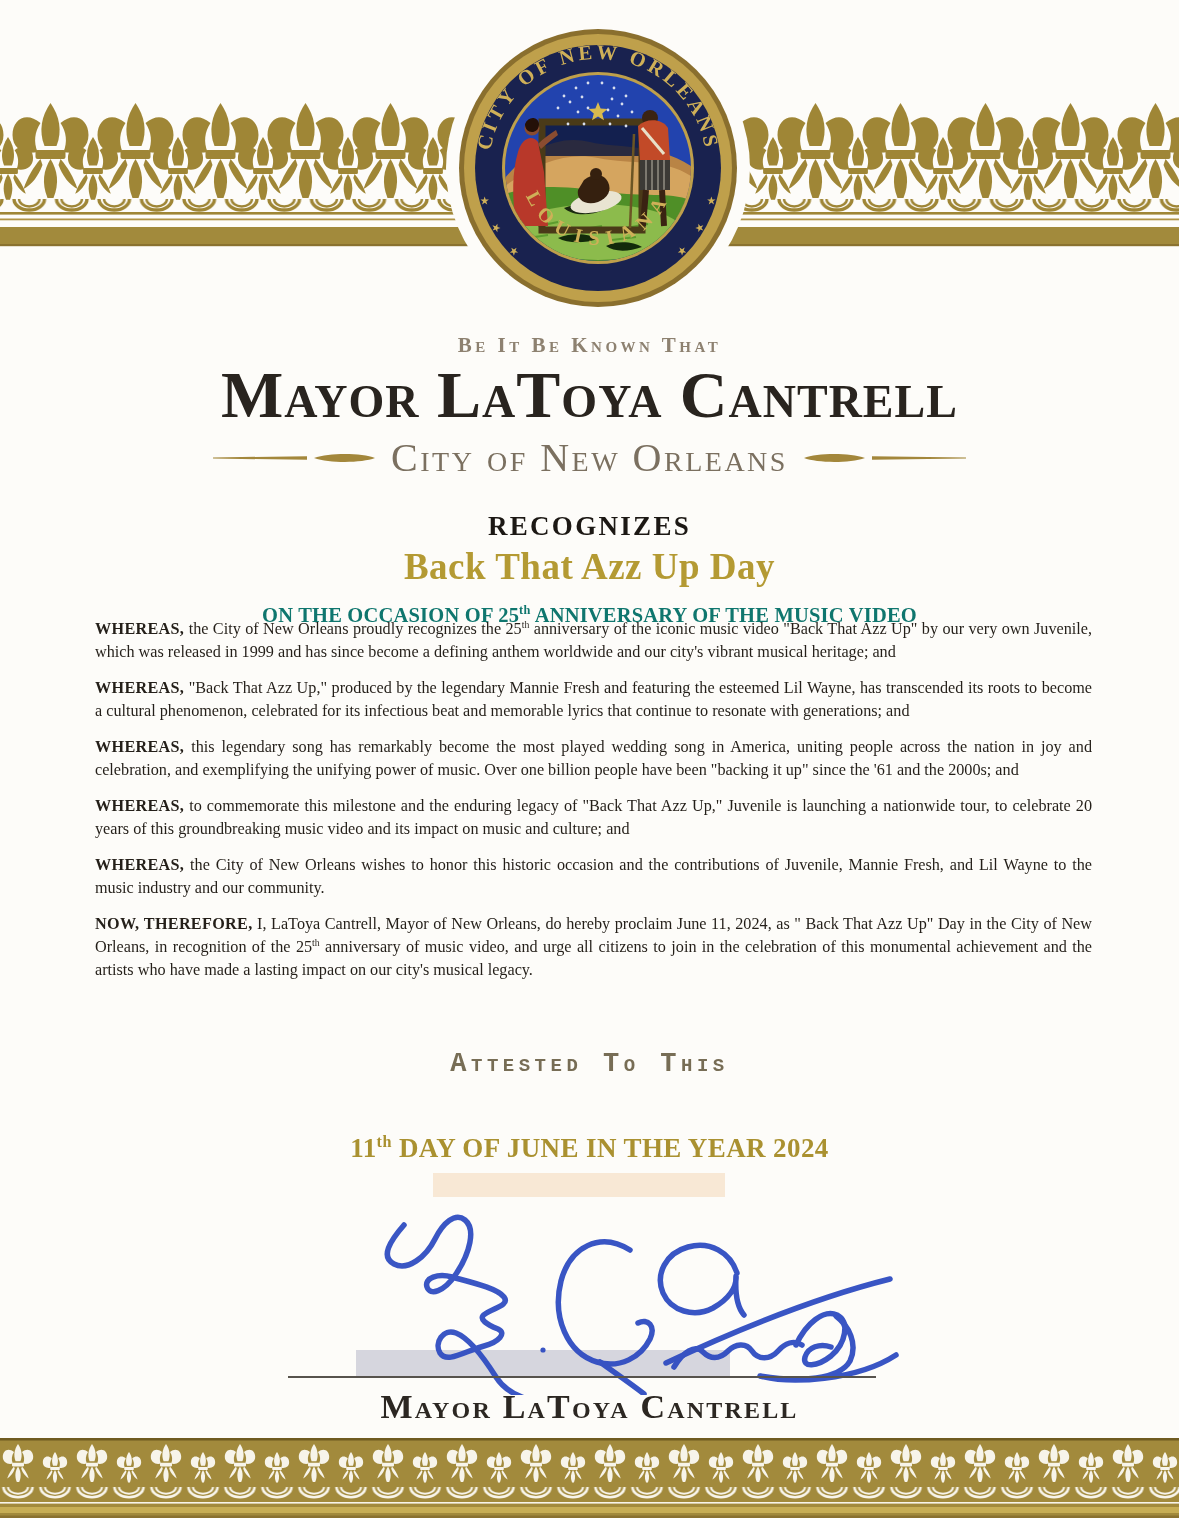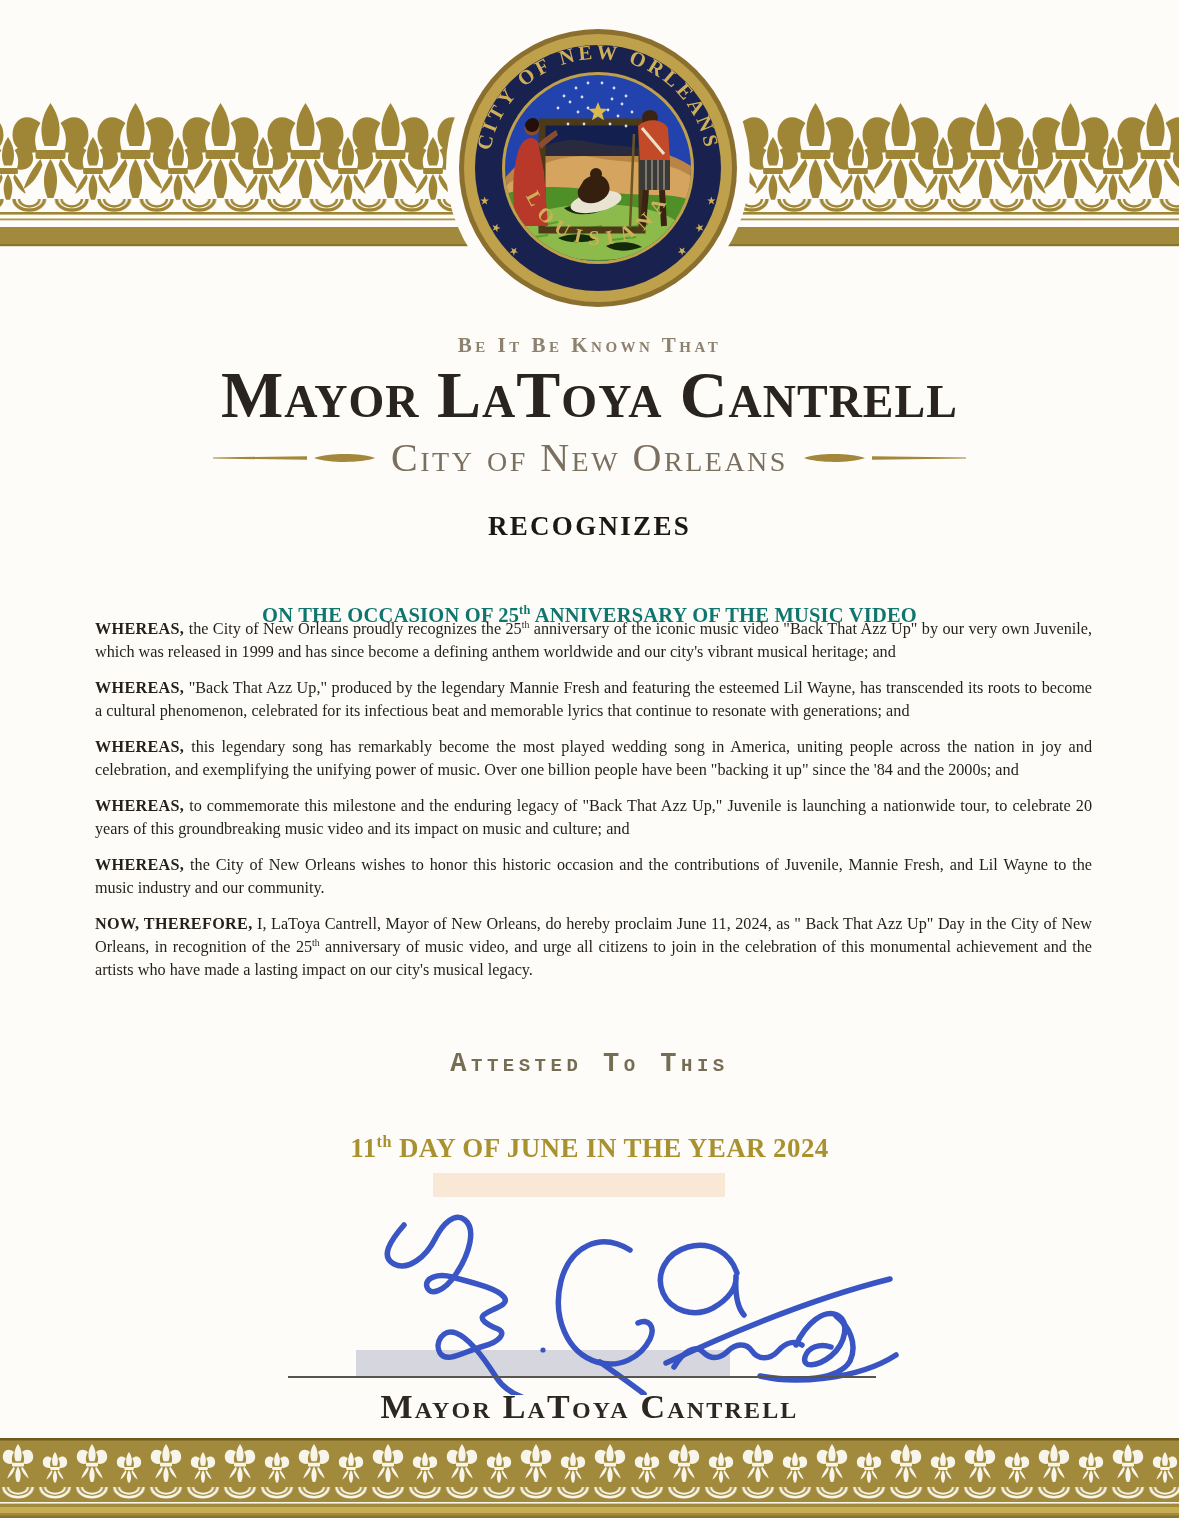--- a/index.html
+++ b/index.html
@@ -166,26 +166,27 @@
     <span class="subtitle">City of New Orleans</span>
     <svg class="orn flip" width="165" height="16" viewBox="0 0 165 16">
       <g fill="#a3873b">
         <path d="M1,7.4 L95,6.2 L95,9.8 L1,8.6 Z"></path>
         <path d="M102,8 C118,2.5 150,3 163,8 C150,13 118,13.5 102,8 Z"></path>
       </g>
     </svg>
   </div>
 
   <div class="centered recognizes">RECOGNIZES</div>
+  <div class="centered day-title">Back That Azz Up Day</div>
   <div class="centered occasion"><span>ON THE OCCASION OF 25</span><sup>th</sup><span> ANNIVERSARY OF THE MUSIC VIDEO</span></div>
 
   <div class="body-copy">
     <p class="body-text"><b>WHEREAS,</b><span> the City of New Orleans proudly recognizes the 25</span><sup>th</sup><span> anniversary of the iconic music video "Back That Azz Up" by our very own Juvenile, which was released in 1999 and has since become a defining anthem worldwide and our city's vibrant musical heritage; and</span></p>
     <p class="body-text"><b>WHEREAS,</b><span> "Back That Azz Up," produced by the legendary Mannie Fresh and featuring the esteemed Lil Wayne, has transcended its roots to become a cultural phenomenon, celebrated for its infectious beat and memorable lyrics that continue to resonate with generations; and</span></p>
-    <p class="body-text"><b>WHEREAS,</b><span> this legendary song has remarkably become the most played wedding song in America, uniting people across the nation in joy and celebration, and exemplifying the unifying power of music. Over one billion people have been "backing it up" since the '84 and the 2000s; and</span></p>
+    <p class="body-text"><b>WHEREAS,</b><span> this legendary song has remarkably become the most played wedding song in America, uniting people across the nation in joy and celebration, and exemplifying the unifying power of music. Over one billion people have been "backing it up" since the '61 and the 2000s; and</span></p>
     <p class="body-text"><b>WHEREAS,</b><span> to commemorate this milestone and the enduring legacy of "Back That Azz Up," Juvenile is launching a nationwide tour, to celebrate 20 years of this groundbreaking music video and its impact on music and culture; and</span></p>
     <p class="body-text"><b>WHEREAS,</b><span> the City of New Orleans wishes to honor this historic occasion and the contributions of Juvenile, Mannie Fresh, and Lil Wayne to the music industry and our community.</span></p>
     <p class="body-text"><b>NOW, THEREFORE,</b><span> I, LaToya Cantrell, Mayor of New Orleans, do hereby proclaim June 11, 2024, as " Back That Azz Up" Day in the City of New Orleans, in recognition of the 25</span><sup>th</sup><span> anniversary of music video, and urge all citizens to join in the celebration of this monumental achievement and the artists who have made a lasting impact on our city's musical legacy.</span></p>
   </div>
 
   <div class="centered attested">Attested To This</div>
   <div class="centered date-line"><span>11</span><sup>th</sup><span> DAY OF JUNE IN THE YEAR 2024</span></div>
 
   <div class="artifact peach-box"></div>
   <div class="artifact grey-box"></div>

